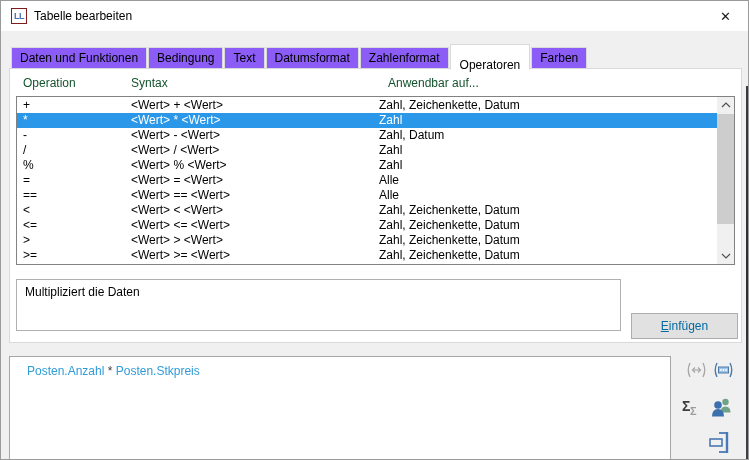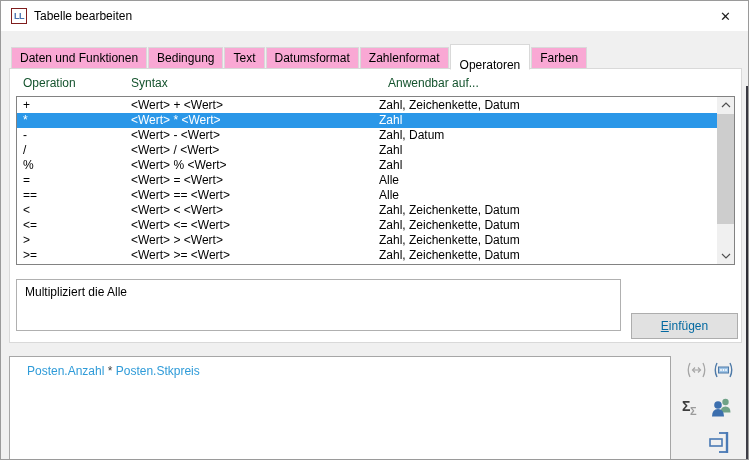--- a/index.html
+++ b/index.html
@@ -22,21 +22,21 @@
   .close-btn {
     position:absolute; right:0; top:0; width:45px; height:30px;
     display:flex; align-items:center; justify-content:center;
     font-size:13px; color:#1a1a1a; cursor:default;
   }
 
   
   .tab-bar { position:absolute; left:10px; top:42px; height:26px; display:flex; align-items:flex-end; z-index:3; }
   .tab {
     height:22px; line-height:20px; padding:0 8px; margin-right:1px;
-    background:#f9a8d4; border:1px solid #d9d9d9; white-space:nowrap;
+    background:#8b5cf6; border:1px solid #d9d9d9; white-space:nowrap;
   }
   .tab.active {
     height:26px; line-height:24px; padding:8px 9px; background:#fff;
     border-bottom:1px solid #fff; margin-bottom:-1px; z-index:4;
   }
 
   
   .tab-page { position:absolute; left:8px; top:67px; width:733px; height:275px; background:#fff; border:1px solid #d9d9d9; z-index:1; }
 
   .col-header { position:absolute; top:75px; font-size:12px; color:#14532d; z-index:2; }
@@ -182,21 +182,21 @@
       </div>
       <div class="sb-thumb"></div>
       <div class="sb-btn sb-down">
         <svg width="10" height="6" viewBox="0 0 10 6">
             <polyline points="1,1 5,5 9,1" fill="none" stroke="#505050" stroke-width="1.2"></polyline>
           </svg>
       </div>
     </div>
   </div>
 
-  <div class="desc-box">Multipliziert die Alle</div>
+  <div class="desc-box">Multipliziert die Daten</div>
   <div class="insert-btn">
     <span class="btn-label">Einfügen</span>
   </div>
 
   <div class="editor">
     <div class="formula"><span class="tok-field">Posten.Anzahl</span><span class="tok-operator"> * </span><span class="tok-field">Posten.Stkpreis</span></div>
   </div>
 
   <div class="side-icon" id="icon-fit-parens">
     <svg width="23" height="18" viewBox="0 0 23 18">

